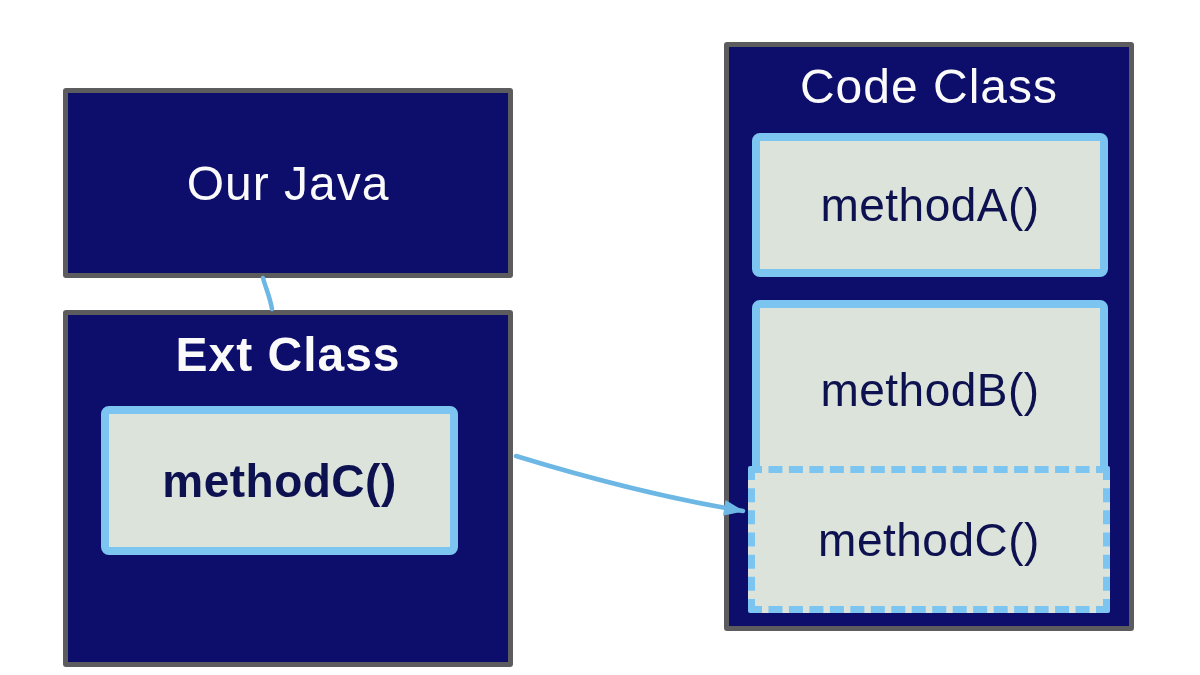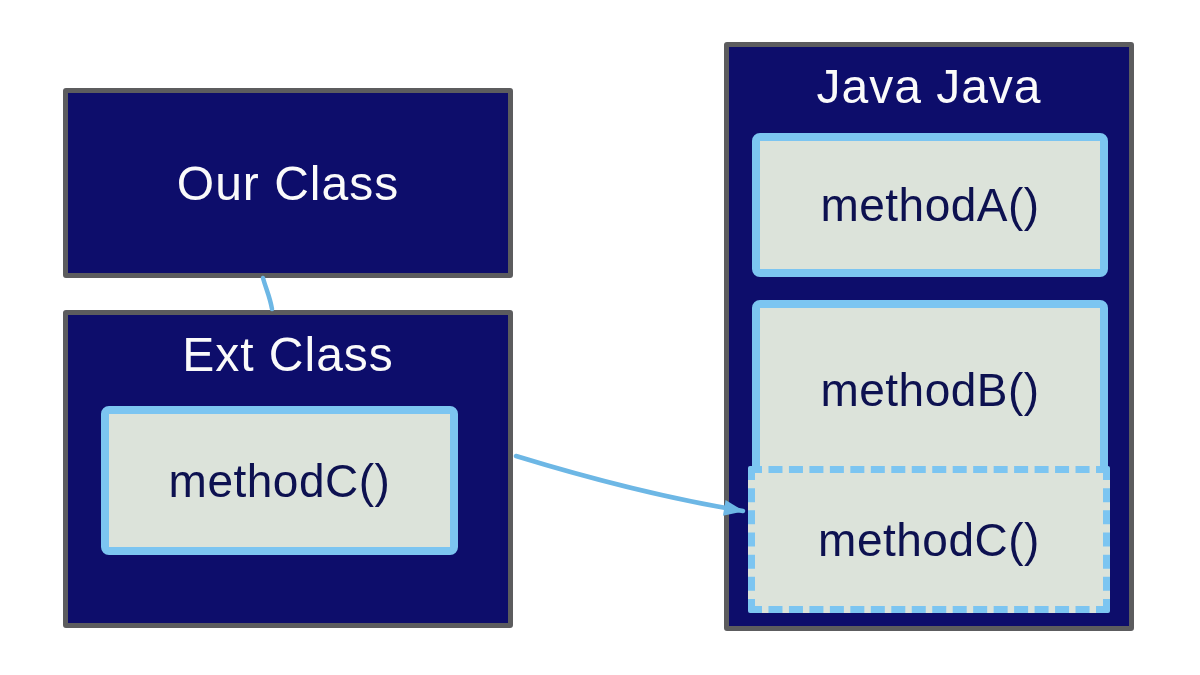--- a/index.html
+++ b/index.html
@@ -29,21 +29,21 @@
   }
   #our-code-box {
     left: 63px; top: 88px;
     width: 450px; height: 190px;
     display: flex;
     align-items: center;
     justify-content: center;
   }
   #ext-class-box {
     left: 63px; top: 310px;
-    width: 450px; height: 318px;
+    width: 450px; height: 357px; font-weight: bold;
   }
   #java-class-box {
     left: 724px; top: 42px;
     width: 410px; height: 589px;
   }
   .box-title {
     color: var(--color-title-text);
     font-size: 48px;
     letter-spacing: 1px;
     text-align: center;
@@ -91,32 +91,32 @@
     inset: 0;
     pointer-events: none;
   }
 </style>
 </head>
 <body style="background: rgb(255, 255, 255);">
 
 <div class="stage">
 
   <div class="outer-box" id="our-code-box">
-    <div class="box-title">Our Class</div>
+    <div class="box-title">Our Java</div>
   </div>
 
   <div class="outer-box" id="ext-class-box">
     <div class="box-title top-title">Ext Class</div>
     <div class="method-box" id="ext-method-c">
       <span>methodC()</span>
     </div>
   </div>
 
   <div class="outer-box" id="java-class-box">
-    <div class="box-title top-title">Java Java</div>
+    <div class="box-title top-title">Code Class</div>
     <div class="method-box" id="java-method-a">
       <span>methodA()</span>
     </div>
     <div class="method-box" id="java-method-b">
       <span>methodB()</span>
     </div>
     <div class="method-box dashed" id="java-method-c">
       <span>methodC()</span>
     </div>
   </div>

